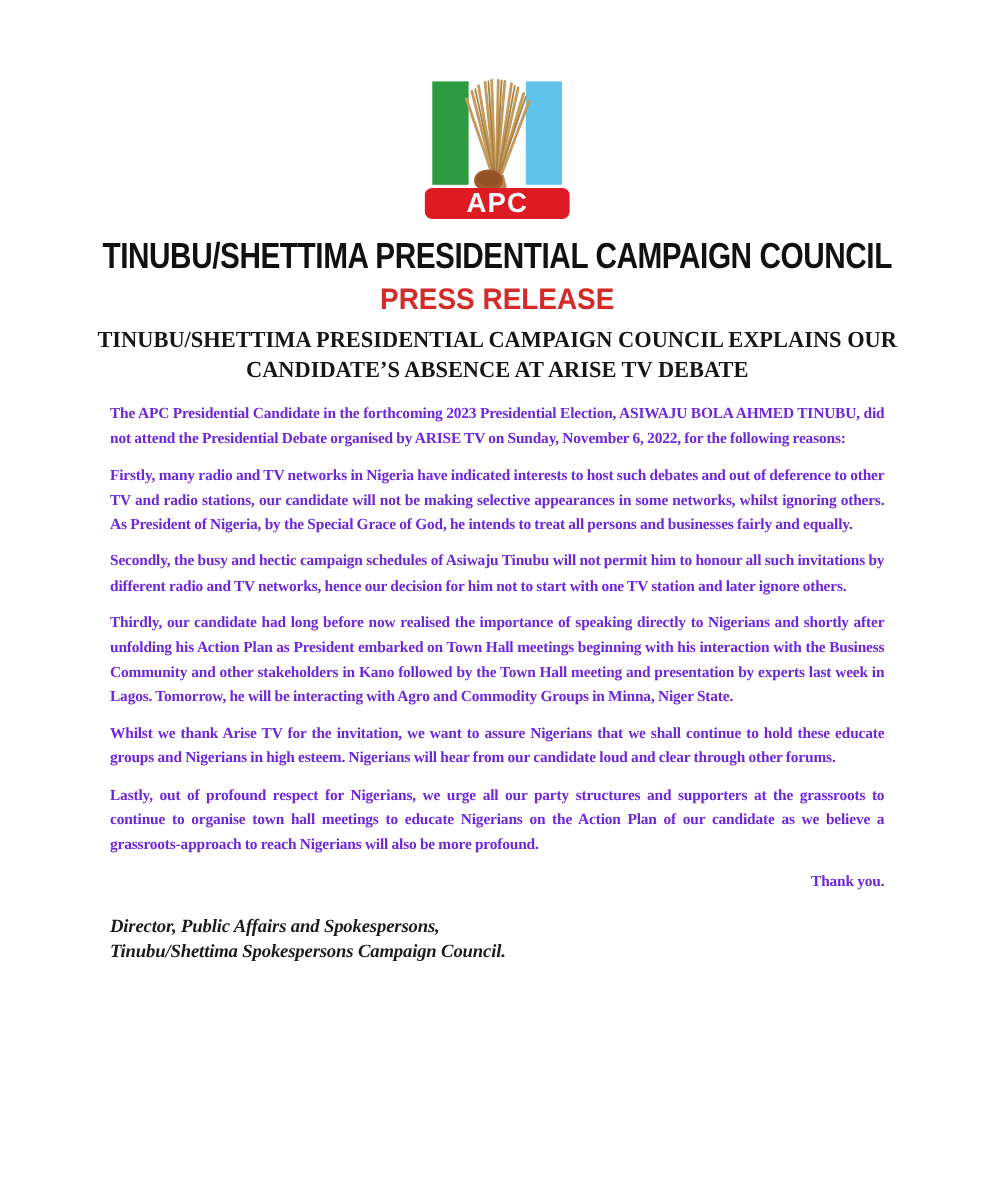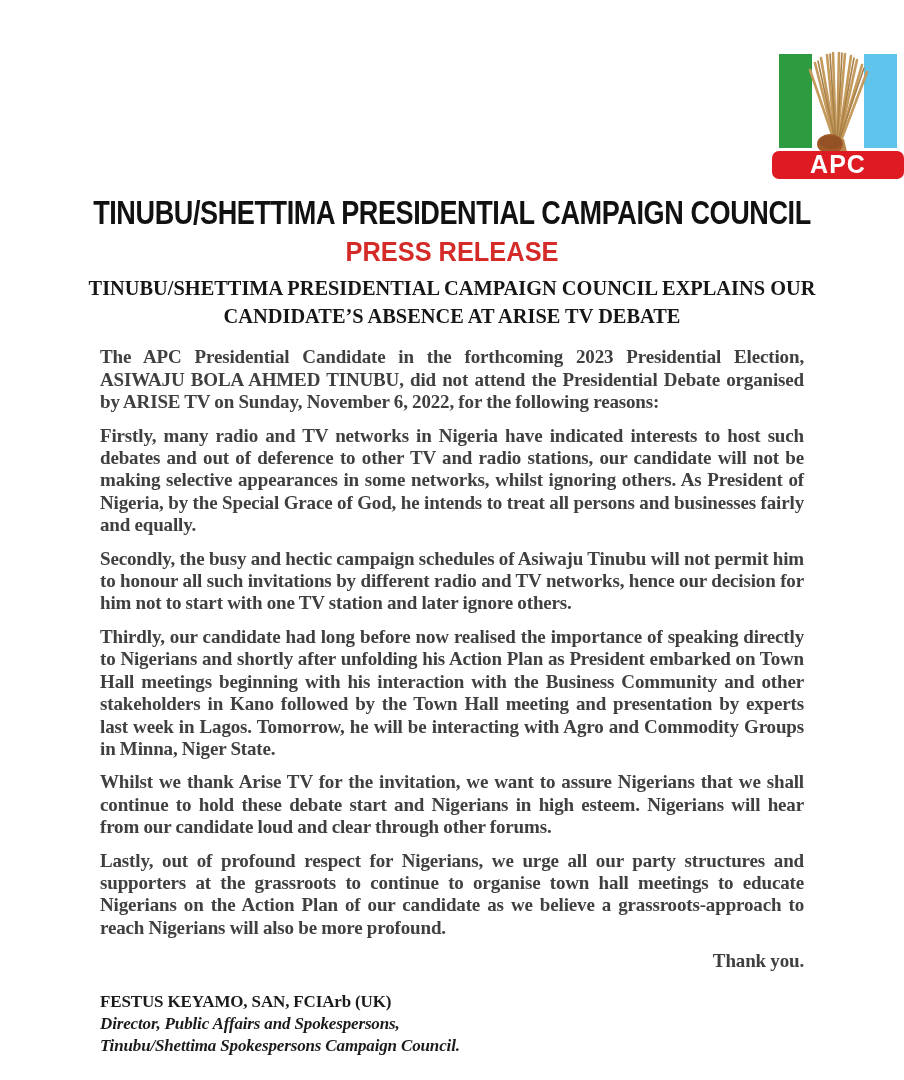--- a/index.html
+++ b/index.html
@@ -15,23 +15,23 @@
     color: #1b1b1b;
   }
   .page {
     position: relative;
     width: 904px;
     height: 1080px;
     background: #ffffff;
   }
   
   .logo-wrap {
-    padding-top: 44px;
+    padding-top: 64px;
     display: flex;
-    justify-content: flex-end;
+    justify-content: center;
   }
   .logo-svg {
     width: 132px;
     height: 136px;
     display: block;
   }
   
   .main-title {
     margin: 16px 0 0 0;
     text-align: center;
@@ -68,26 +68,26 @@
     transform-origin: center;
   }
   
   .letter-body {
     width: 704px;
     margin: 16px 0 0 100px;
   }
   .letter-body p {
     margin: 0 0 11px 0;
     font-weight: 700;
-    font-size: 19px;
+    font-size: 14px;
     line-height: 22.4px;
     text-align: justify;
     letter-spacing: -0.15px;
     word-spacing: -0.3px;
-    color: #404040;
+    color: #6d28d9;
   }
   .letter-body p.closing {
     text-align: right;
     margin-top: 7px;
     margin-bottom: 18px;
   }
   .signature {
     width: 704px;
     margin: 0 0 0 100px;
     font-weight: 700;
@@ -147,24 +147,23 @@
   <div class="subject">
     <div>TINUBU/SHETTIMA PRESIDENTIAL CAMPAIGN COUNCIL EXPLAINS OUR</div>
     <div>CANDIDATE’S ABSENCE AT ARISE TV DEBATE</div>
   </div>
 
   <div class="letter-body">
     <p>The APC Presidential Candidate in the forthcoming 2023 Presidential Election, ASIWAJU BOLA AHMED TINUBU, did not attend the Presidential Debate organised by ARISE TV on Sunday, November 6, 2022, for the following reasons:</p>
     <p>Firstly, many radio and TV networks in Nigeria have indicated interests to host such debates and out of deference to other TV and radio stations, our candidate will not be making selective appearances in some networks, whilst ignoring others. As President of Nigeria, by the Special Grace of God, he intends to treat all persons and businesses fairly and equally.</p>
     <p>Secondly, the busy and hectic campaign schedules of Asiwaju Tinubu will not permit him to honour all such invitations by different radio and TV networks, hence our decision for him not to start with one TV station and later ignore others.</p>
     <p>Thirdly, our candidate had long before now realised the importance of speaking directly to Nigerians and shortly after unfolding his Action Plan as President embarked on Town Hall meetings beginning with his interaction with the Business Community and other stakeholders in Kano followed by the Town Hall meeting and presentation by experts last week in Lagos. Tomorrow, he will be interacting with Agro and Commodity Groups in Minna, Niger State.</p>
-    <p>Whilst we thank Arise TV for the invitation, we want to assure Nigerians that we shall continue to hold these debate start and Nigerians in high esteem. Nigerians will hear from our candidate loud and clear through other forums.</p>
+    <p>Whilst we thank Arise TV for the invitation, we want to assure Nigerians that we shall continue to hold these educate groups and Nigerians in high esteem. Nigerians will hear from our candidate loud and clear through other forums.</p>
     <p>Lastly, out of profound respect for Nigerians, we urge all our party structures and supporters at the grassroots to continue to organise town hall meetings to educate Nigerians on the Action Plan of our candidate as we believe a grassroots-approach to reach Nigerians will also be more profound.</p>
     <p class="closing">Thank you.</p>
   </div>
 
   <div class="signature">
-    <div class="sig-name">FESTUS KEYAMO, SAN, FCIArb (UK)</div>
     <div class="sig-role">Director, Public Affairs and Spokespersons,</div>
     <div class="sig-org">Tinubu/Shettima Spokespersons Campaign Council.</div>
   </div>
 
 </div>
 
 </body></html>

